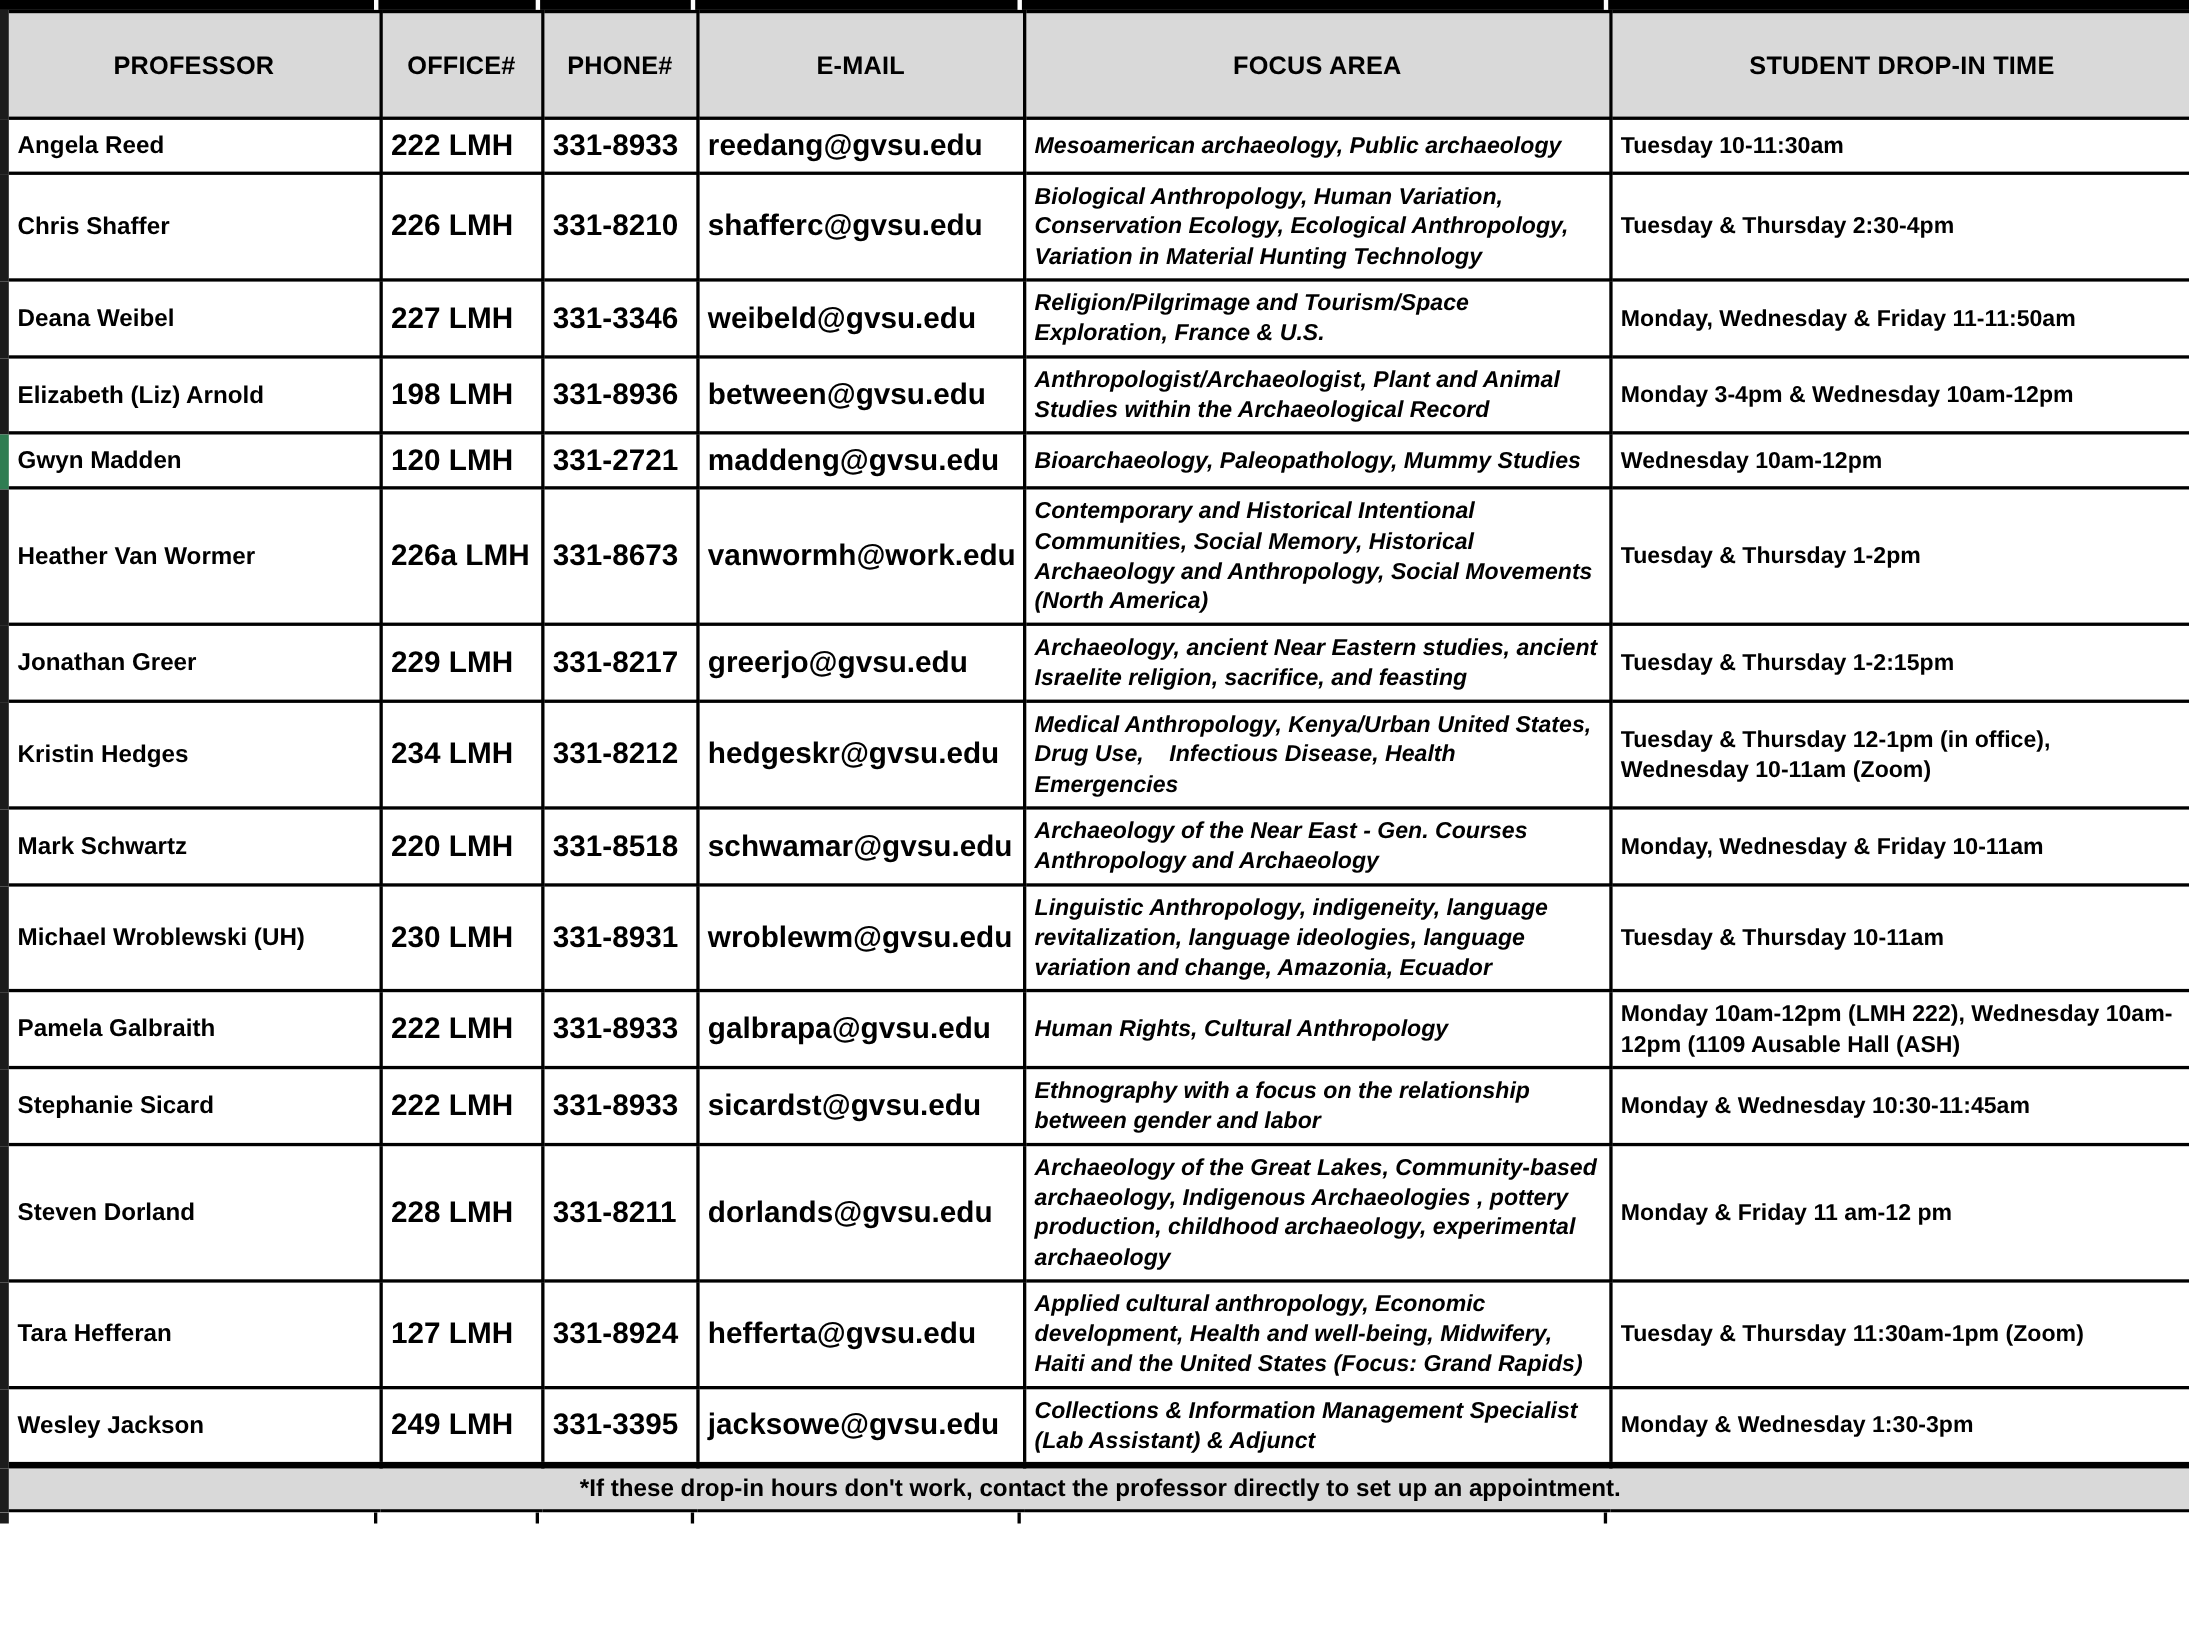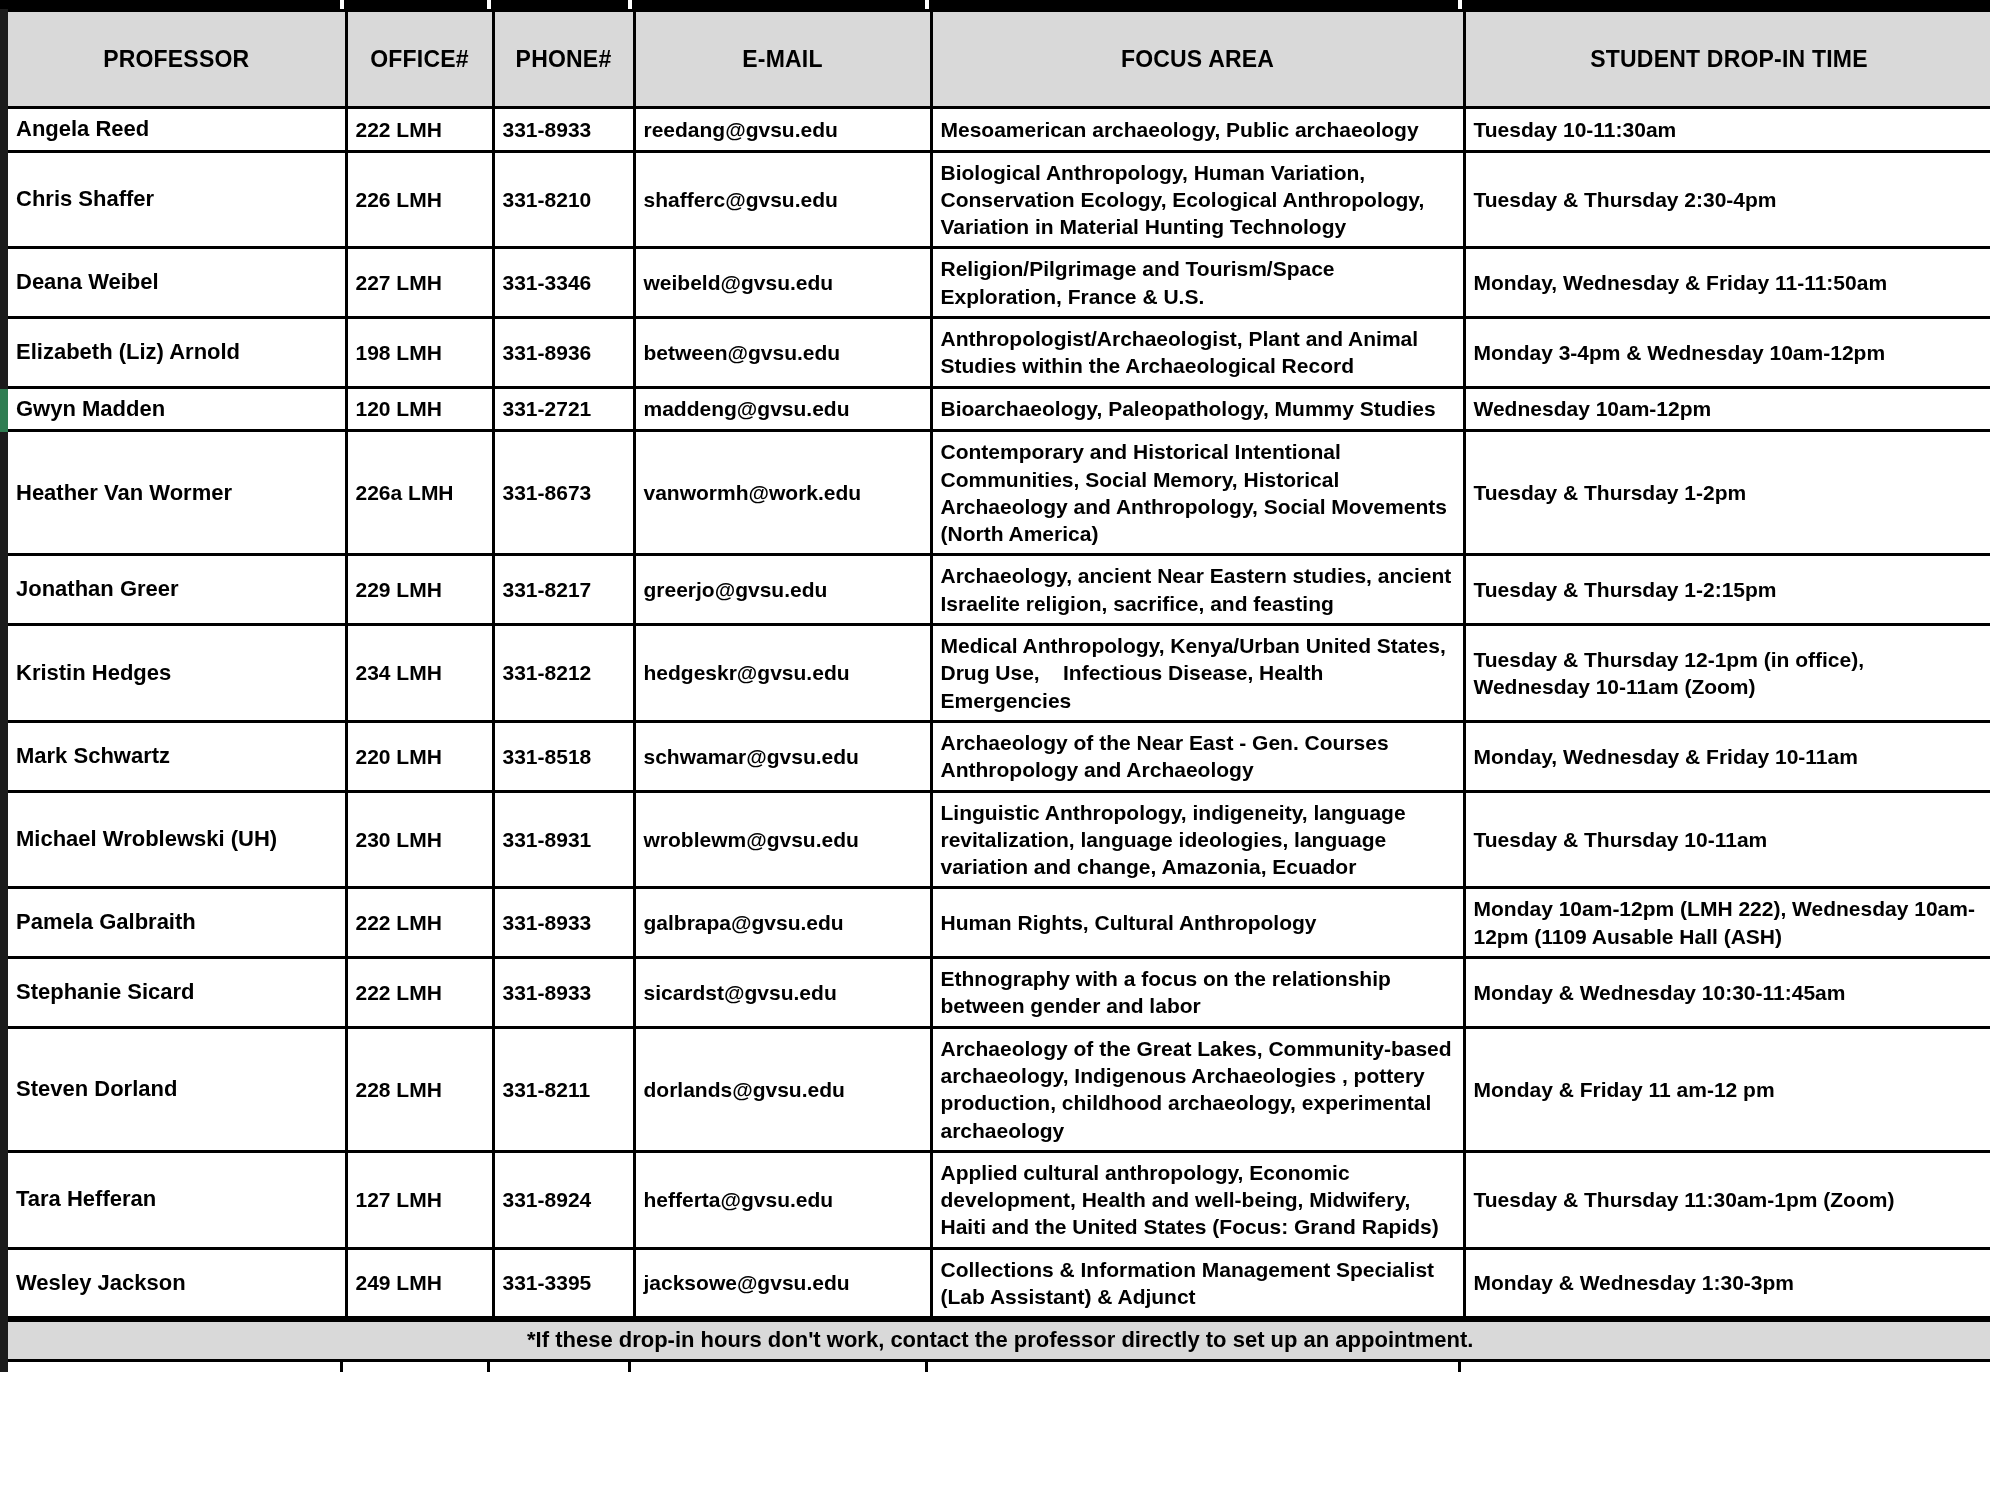--- a/index.html
+++ b/index.html
@@ -57,22 +57,22 @@
   }
   .prof-table th {
     background:var(--header-bg, #d9d9d9);
     height:92px;
     font-size:23px;
     letter-spacing:0.2px;
   }
   .prof-table td { font-size:21px; line-height:1.3; padding:6px 8px; }
 
   td.c-prof  { font-size:22px; }
-  td.c-office, td.c-phone, td.c-email { font-size:21px; text-align:left; }
-  td.c-focus { white-space:pre-wrap; }
+  td.c-office, td.c-phone, td.c-email { font-size:27px; text-align:left; }
+  td.c-focus { white-space:pre-wrap;font-style:italic; }
   td.c-drop  { }
 
   
   .prof-table th:first-child,
   .prof-table td:first-child { border-left:8px solid var(--left-edge, #1c1c1c); }
   .prof-table tr.marker-row td:first-child { border-left-color:var(--row-marker, #2f7d52); }
 
   tr.footer-row td {
     border-top:6px solid var(--border,#000000);
     background:var(--footer-bg, #d9d9d9);

